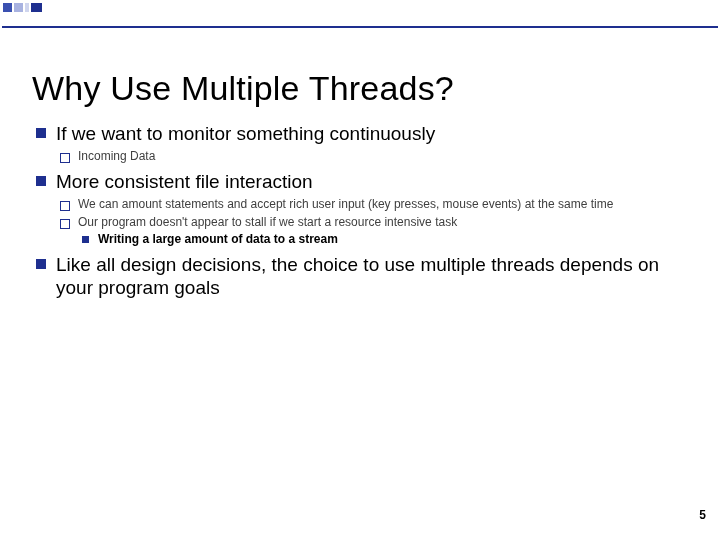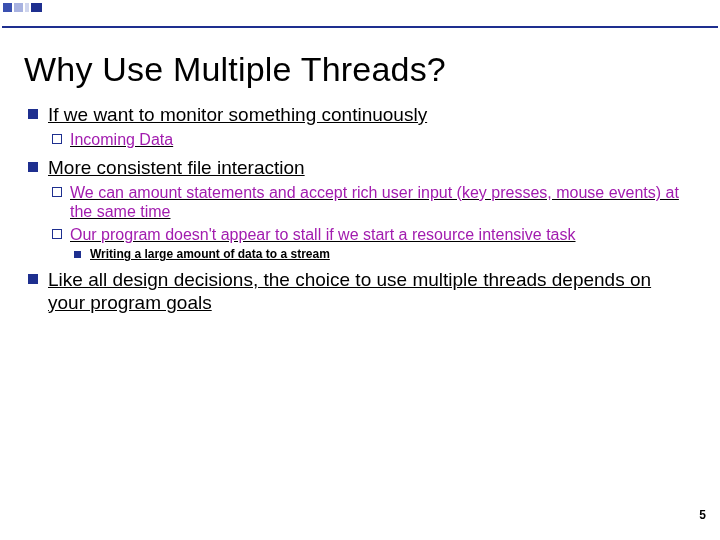--- a/index.html
+++ b/index.html
@@ -20,49 +20,50 @@
   .deco span {
     display: inline-block;
     margin: 1px;
   }
   .hr {
     position: absolute;
     top: 26px; left: 2px; right: 2px;
     border-top: 2px solid #1e2f8f;
   }
   .slide {
-    padding: 50px 36px 0 24px;
+    padding: 50px 36px 0 32px;
+    margin-top: 19px;
   }
   .title {
     font-size: 34px;
     font-weight: 400;
     color: #000;
     margin-bottom: 14px;
     letter-spacing: 0.2px;
   }
   ul { list-style: none; }
   .l1 { margin-left: 0; }
-  .l1 > li { position: relative; padding-left: 24px; margin-bottom: 6px; text-decoration: underline; }
+  .l1 > li { position: relative; padding-left: 24px; margin-bottom: 6px; }
   .l1 > li::before {
     content: "";
     position: absolute; left: 4px; top: 6px;
     width: 10px; height: 10px;
     background: #1e2f8f;
   }
   .l1 > li > .txt { font-size: 19px; color: #000; line-height: 1.22; }
   .l2 { margin-top: 4px; }
   .l2 > li { position: relative; padding-left: 22px; margin-bottom: 3px; }
   .l2 > li::before {
     content: "";
     position: absolute; left: 4px; top: 4px;
     width: 8px; height: 8px;
     border: 1.5px solid #1e2f8f;
     background: #fff;
   }
-  .l2 > li > .txt { font-size: 16px; color: #a21caf; line-height: 1.22; }
+  .l2 > li > .txt { font-size: 12px; color: #404040; line-height: 1.22; }
   .l3 { margin-top: 3px; }
   .l3 > li { position: relative; padding-left: 20px; margin-bottom: 2px; }
   .l3 > li::before {
     content: "";
     position: absolute; left: 4px; top: 4px;
     width: 7px; height: 7px;
     background: #1e2f8f;
   }
   .l3 > li > .txt { font-size: 12px; font-weight: bold; color: #000; line-height: 1.2; }
   .l4 { margin-top: 2px; }

